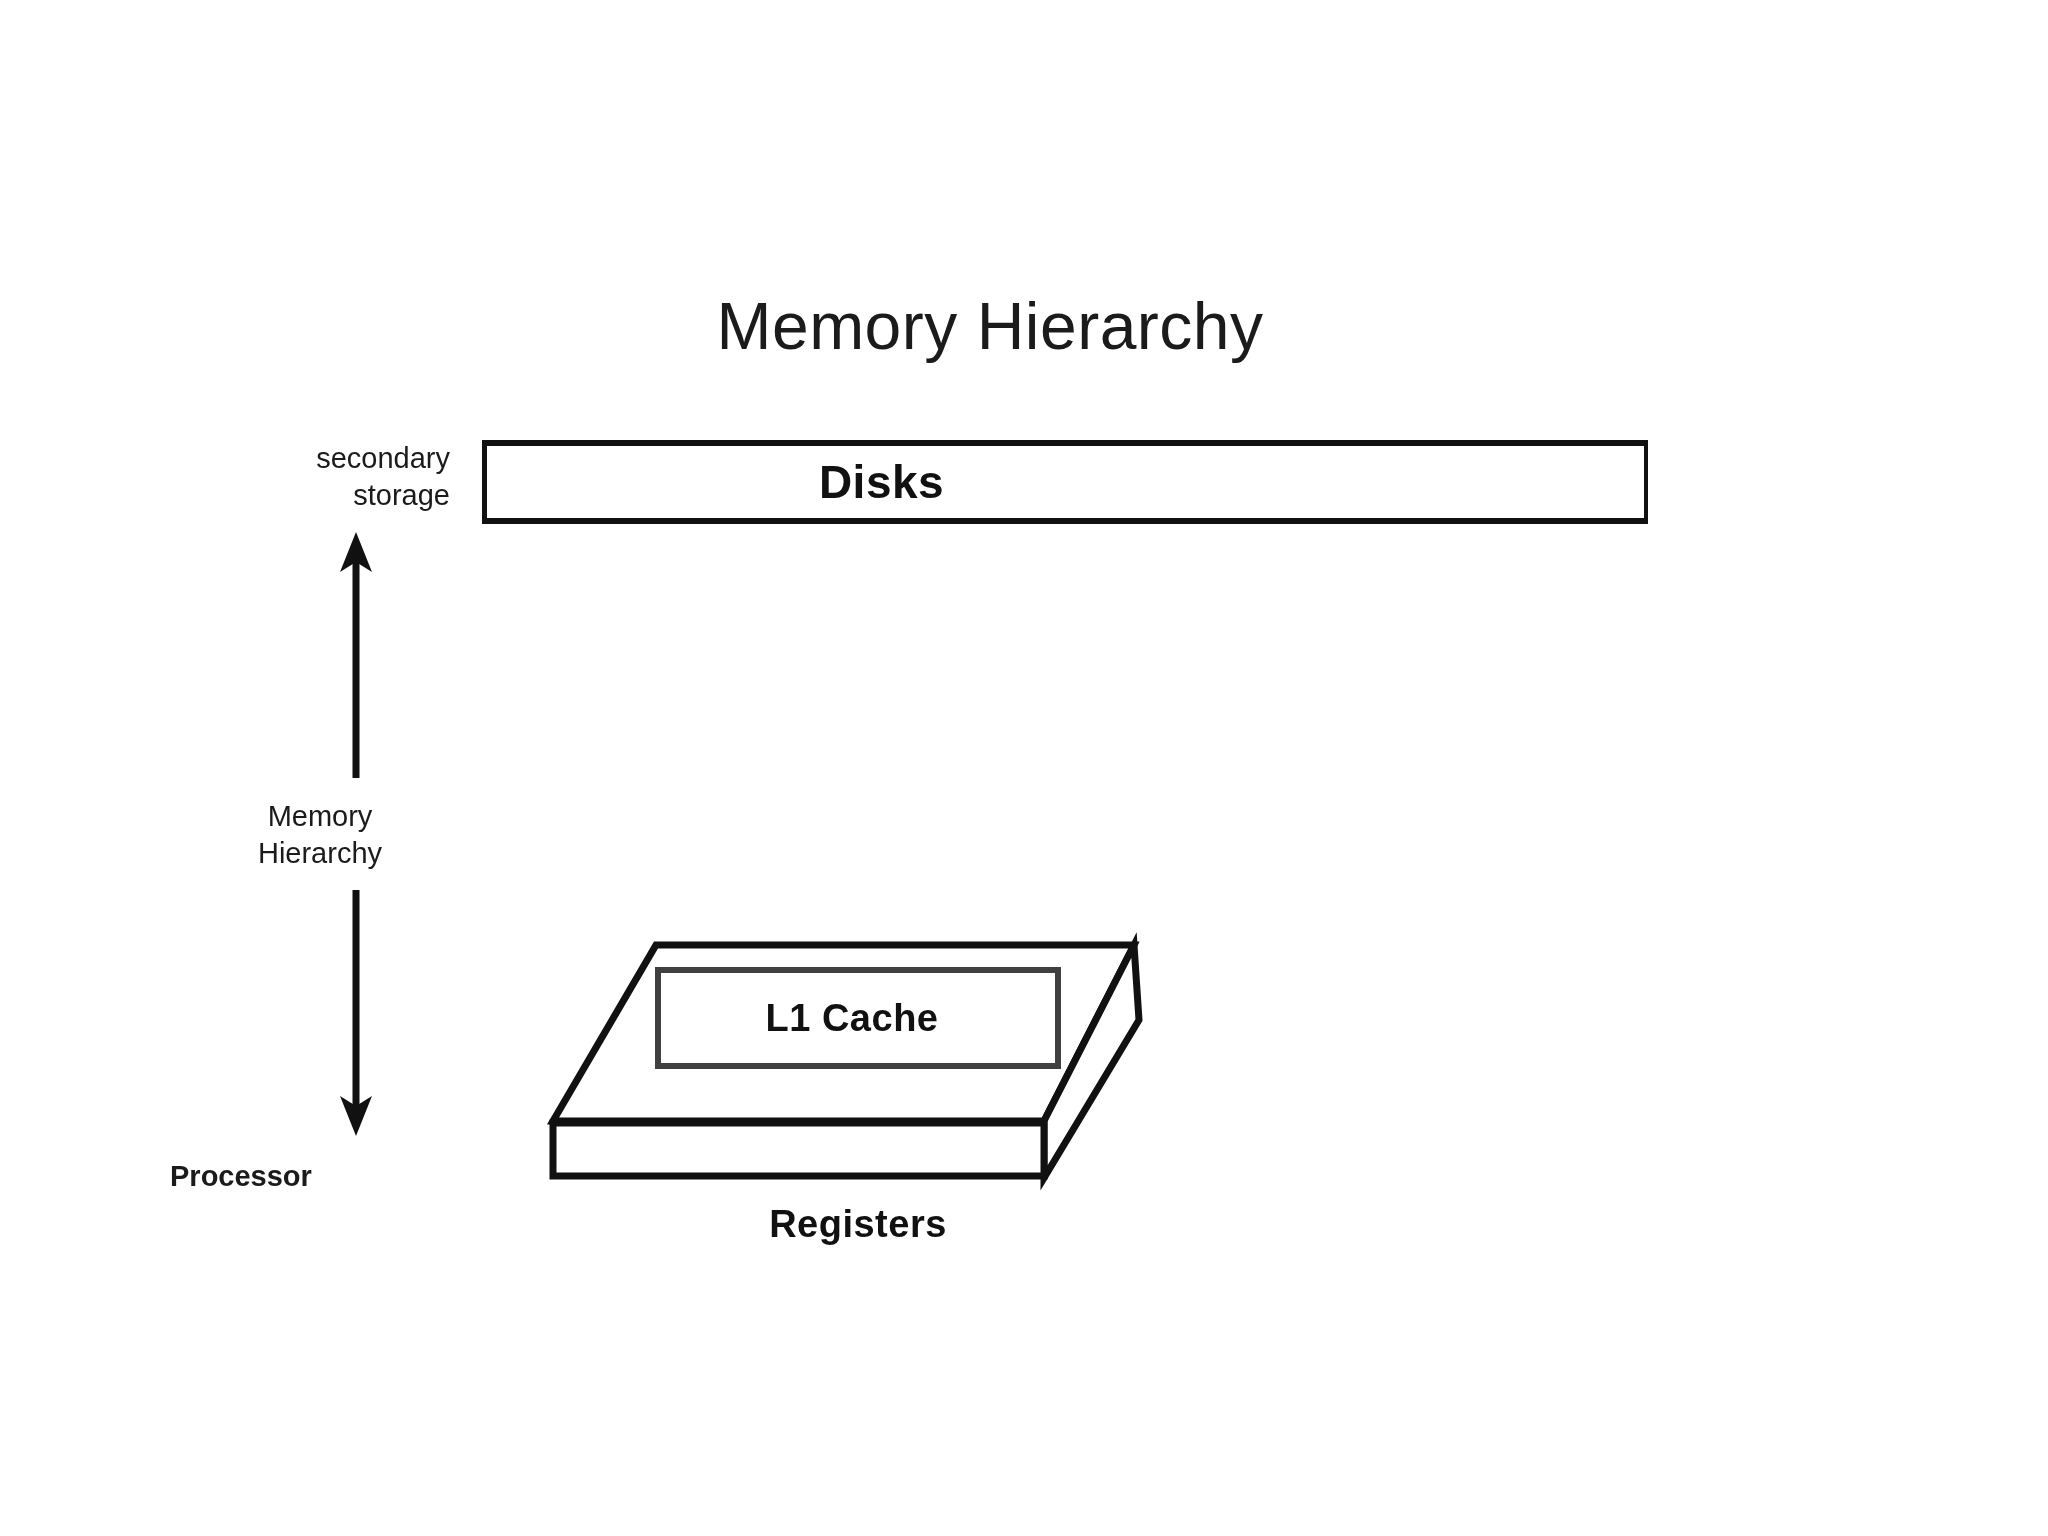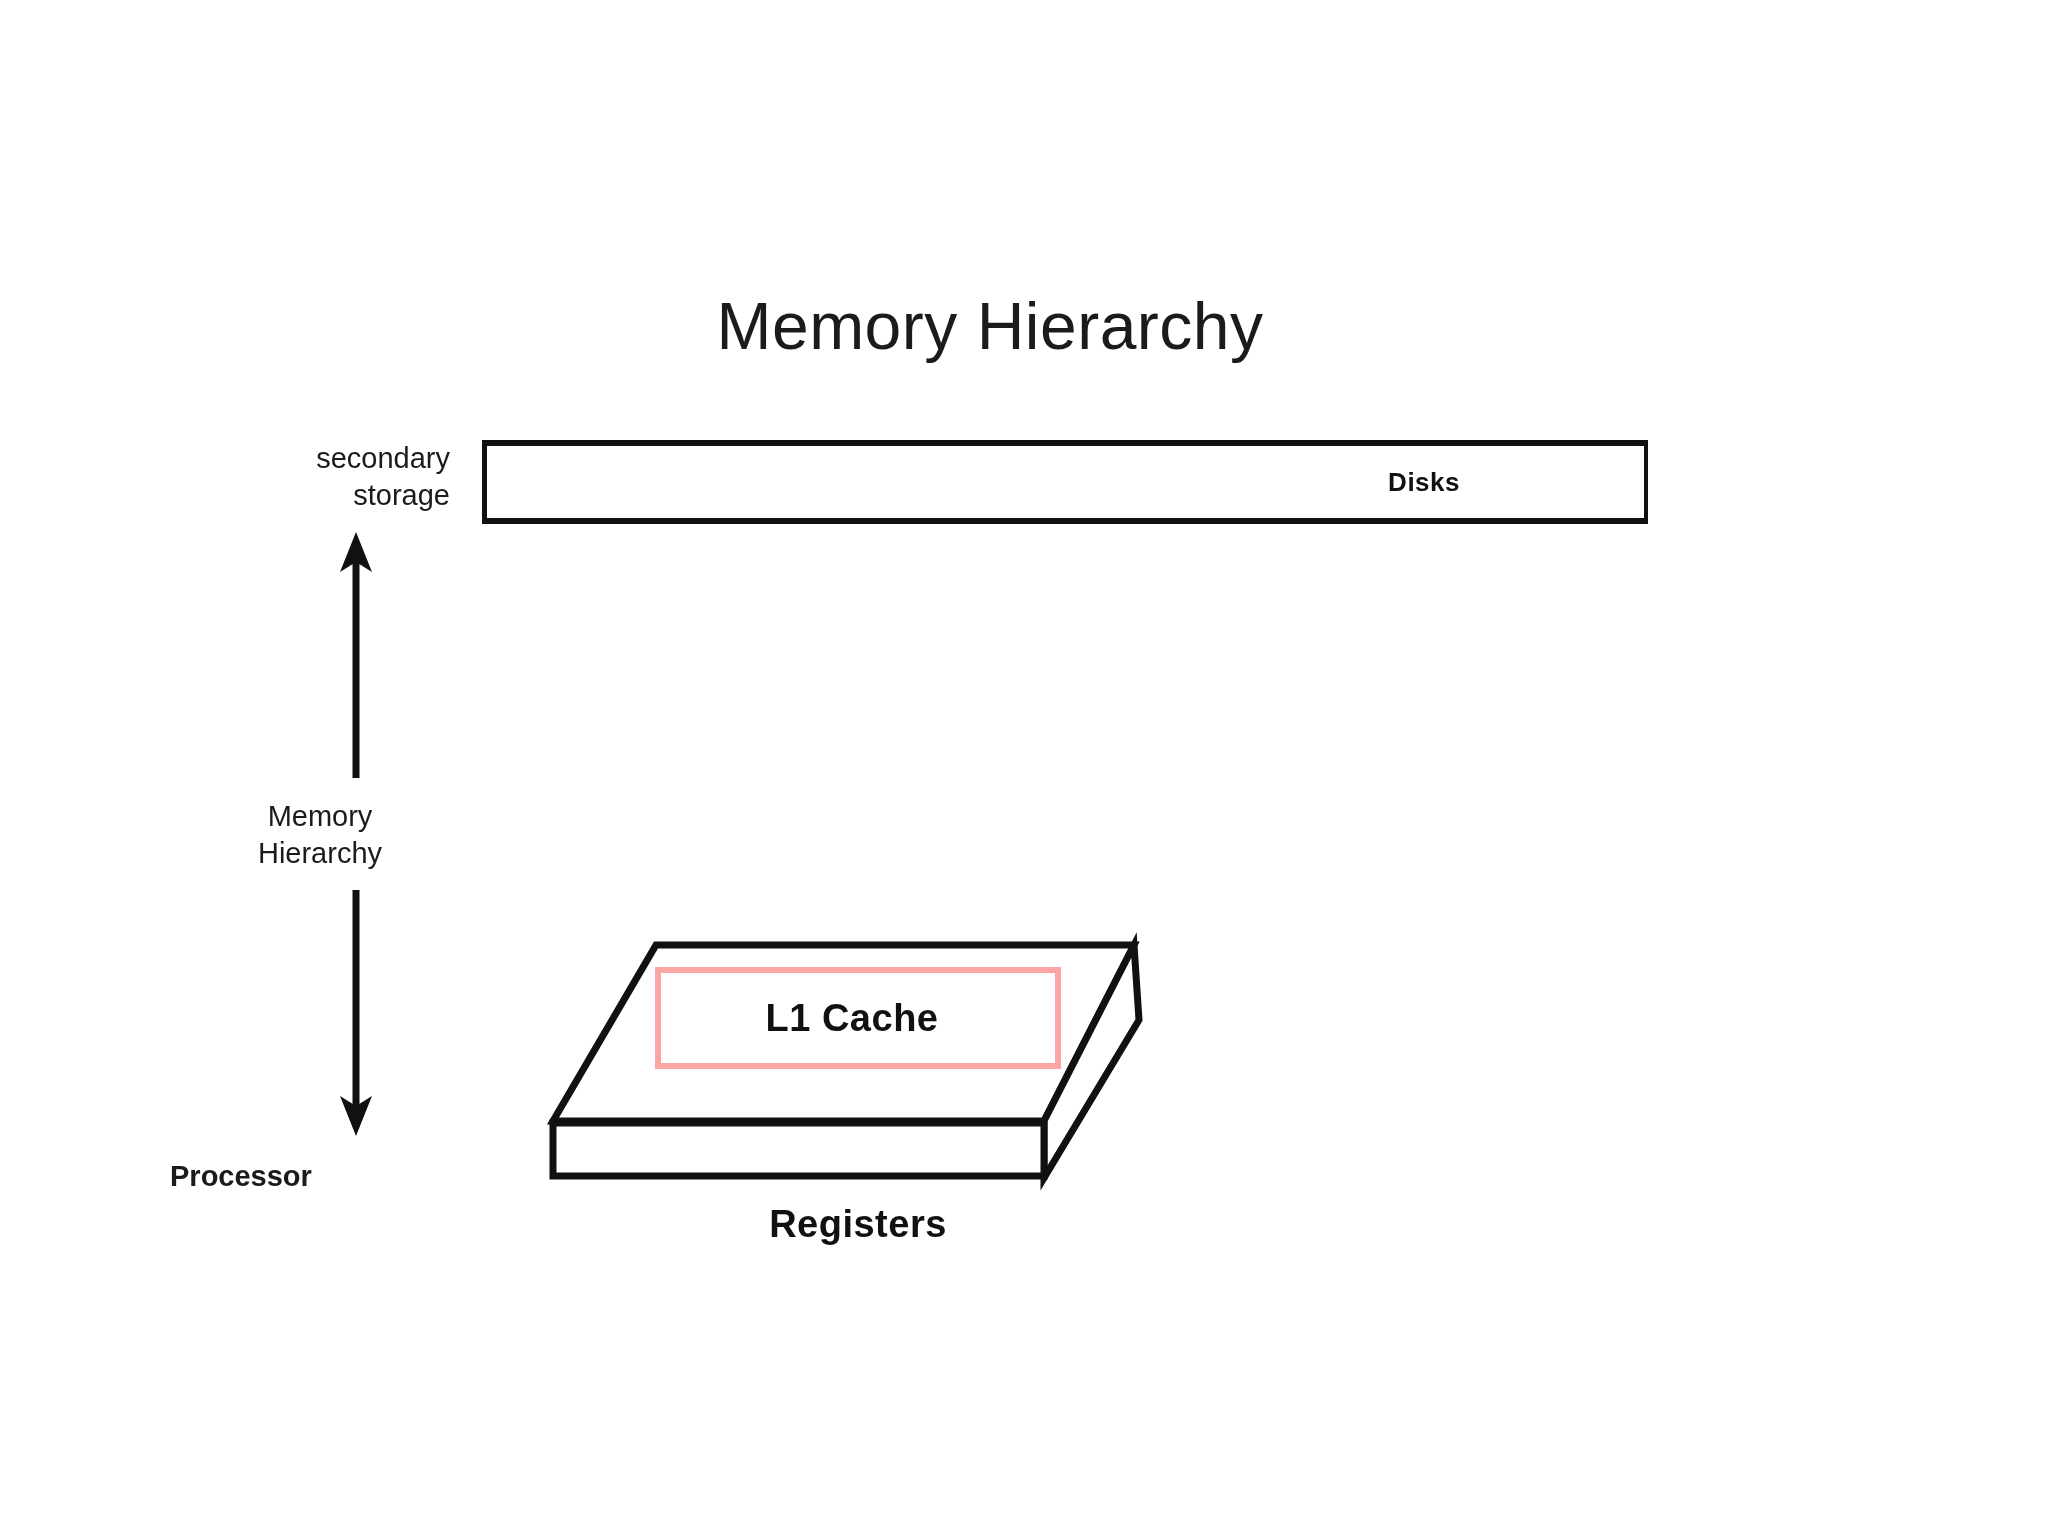--- a/index.html
+++ b/index.html
@@ -85,22 +85,22 @@
     position: absolute;
     background: #ffffff;
     box-sizing: border-box;
     border: 3px solid #111111;
   }
   .level-box .level-text {
     position: absolute;
     top: 50%;
     transform: translateY(-50%);
     width: 100%;
-    text-align: right;
-    font-size: 26px;
+    text-align: center;
+    font-size: 46px;
     font-weight: 700;
     letter-spacing: 0.5px;
     color: #111111;
     white-space: nowrap;
   }
 
   
   #box-disks {
     left: 482px;
     top: 440px;
@@ -146,21 +146,21 @@
     height: 290px;
   }
   #box-l1 {
     position: absolute;
     left: 135px;
     top: 42px;
     width: 406px;
     height: 102px;
     background: #ffffff;
     box-sizing: border-box;
-    border: 6px solid #fca5a5;
+    border: 6px solid #404040;
   }
   #box-l1 .level-text {
     position: absolute;
     top: 50%;
     transform: translateY(-50%) translateX(-6px);
     width: 100%;
     text-align: center;
     font-size: 38px;
     font-weight: 700;
     letter-spacing: 0.5px;

